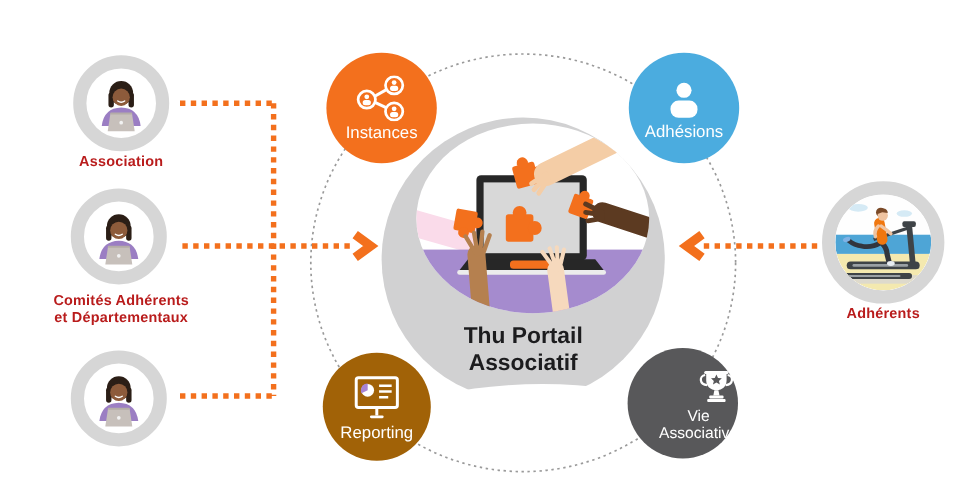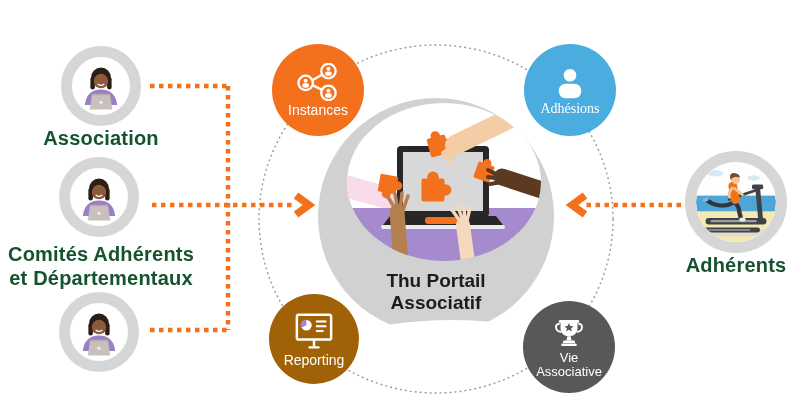--- a/index.html
+++ b/index.html
@@ -2,28 +2,28 @@
 <html><head>
 <meta charset="utf-8">
 <style>
   html,body{margin:0;padding:0;background:#fff;}
   .stage{position:relative;width:800px;height:400px;background:#ffffff;overflow:hidden;
          font-family:"Liberation Sans",sans-serif;}
   .layer{position:absolute;left:0;top:0;}
   
   .avatar-ring{position:absolute;box-sizing:border-box;background:#fff;border:11px solid #D6D6D6;
                border-radius:50%;display:flex;align-items:center;justify-content:center;overflow:hidden;}
-  .node-label{position:absolute;text-align:center;color:#14532d;font-weight:700;font-size:20px;
+  .node-label{position:absolute;text-align:center;color:#b91c1c;font-weight:700;font-size:12px;
               line-height:1.18;white-space:pre-line;letter-spacing:.2px;}
   
   .bubble{position:absolute;border-radius:50%;color:#fff;display:flex;flex-direction:column;
           align-items:center;justify-content:center;gap:2px;text-align:center;}
   .bubble-label{font-size:14px;line-height:1.05;white-space:pre-line;}
   .bubble.vie .bubble-label{font-size:13px;}
-  .bg-orange{background:#F3701D;} .bg-blue{background:#4BACDF;font-family:Liberation Serif, serif;}
+  .bg-orange{background:#F3701D;} .bg-blue{background:#4BACDF;}
   .bg-purple{background:#a16207;} .bg-dark{background:#58585A;}
   
   .center-title{position:absolute;left:336px;top:270px;width:200px;text-align:center;
                 color:#1C1C1E;font-weight:700;font-size:19px;line-height:1.16;white-space:pre-line;}
 </style>
 </head>
 <body>
 
 <div class="stage">
 
@@ -198,21 +198,21 @@
       <path d="M15,15 L15,9 A6,6 0 0 0 9.6,17.5 Z" fill="#A783D4"></path>
       <line x1="25" y1="11" x2="36" y2="11" stroke="#fff" stroke-width="2.2"></line>
       <line x1="25" y1="16" x2="36" y2="16" stroke="#fff" stroke-width="2.2"></line>
       <line x1="25" y1="21" x2="33" y2="21" stroke="#fff" stroke-width="2.2"></line>
       <rect x="21.7" y="30" width="2.6" height="7" fill="#fff"></rect>
       <rect x="17" y="37" width="12" height="2.4" rx="1.2" fill="#fff"></rect>
     </svg>
     <span class="bubble-label">Reporting</span>
   </div>
 
-  <div class="bubble bg-dark vie" style="left:523px;top:301px;width:92px;height:92px;">
+  <div class="bubble bg-dark vie" style="left:523px;top:290px;width:92px;height:92px;align-items:flex-end;">
     <svg width="36" height="34" viewBox="0 0 40 40">
       <path d="M9,10 C3,11 3,19 11,20" stroke="#fff" stroke-width="2.2" fill="none"></path>
       <path d="M31,10 C37,11 37,19 29,20" stroke="#fff" stroke-width="2.2" fill="none"></path>
       <path d="M10,7 H30 V15 C30,21 26,25 20,25 C14,25 10,21 10,15 Z" fill="#fff"></path>
       <rect x="8" y="6" width="24" height="3" rx="1.5" fill="#fff"></rect>
       <polygon points="20,9.5 21.6,13 25.3,13.3 22.5,15.8 23.4,19.4 20,17.4 16.6,19.4 17.5,15.8 14.7,13.3 18.4,13" fill="#58585A"></polygon>
       <path d="M18,25 L17,30 H23 L22,25 Z" fill="#fff"></path>
       <rect x="13" y="30" width="14" height="3" rx="1" fill="#fff"></rect>
       <rect x="11" y="33.5" width="18" height="3" rx="1" fill="#fff"></rect>
     </svg>

